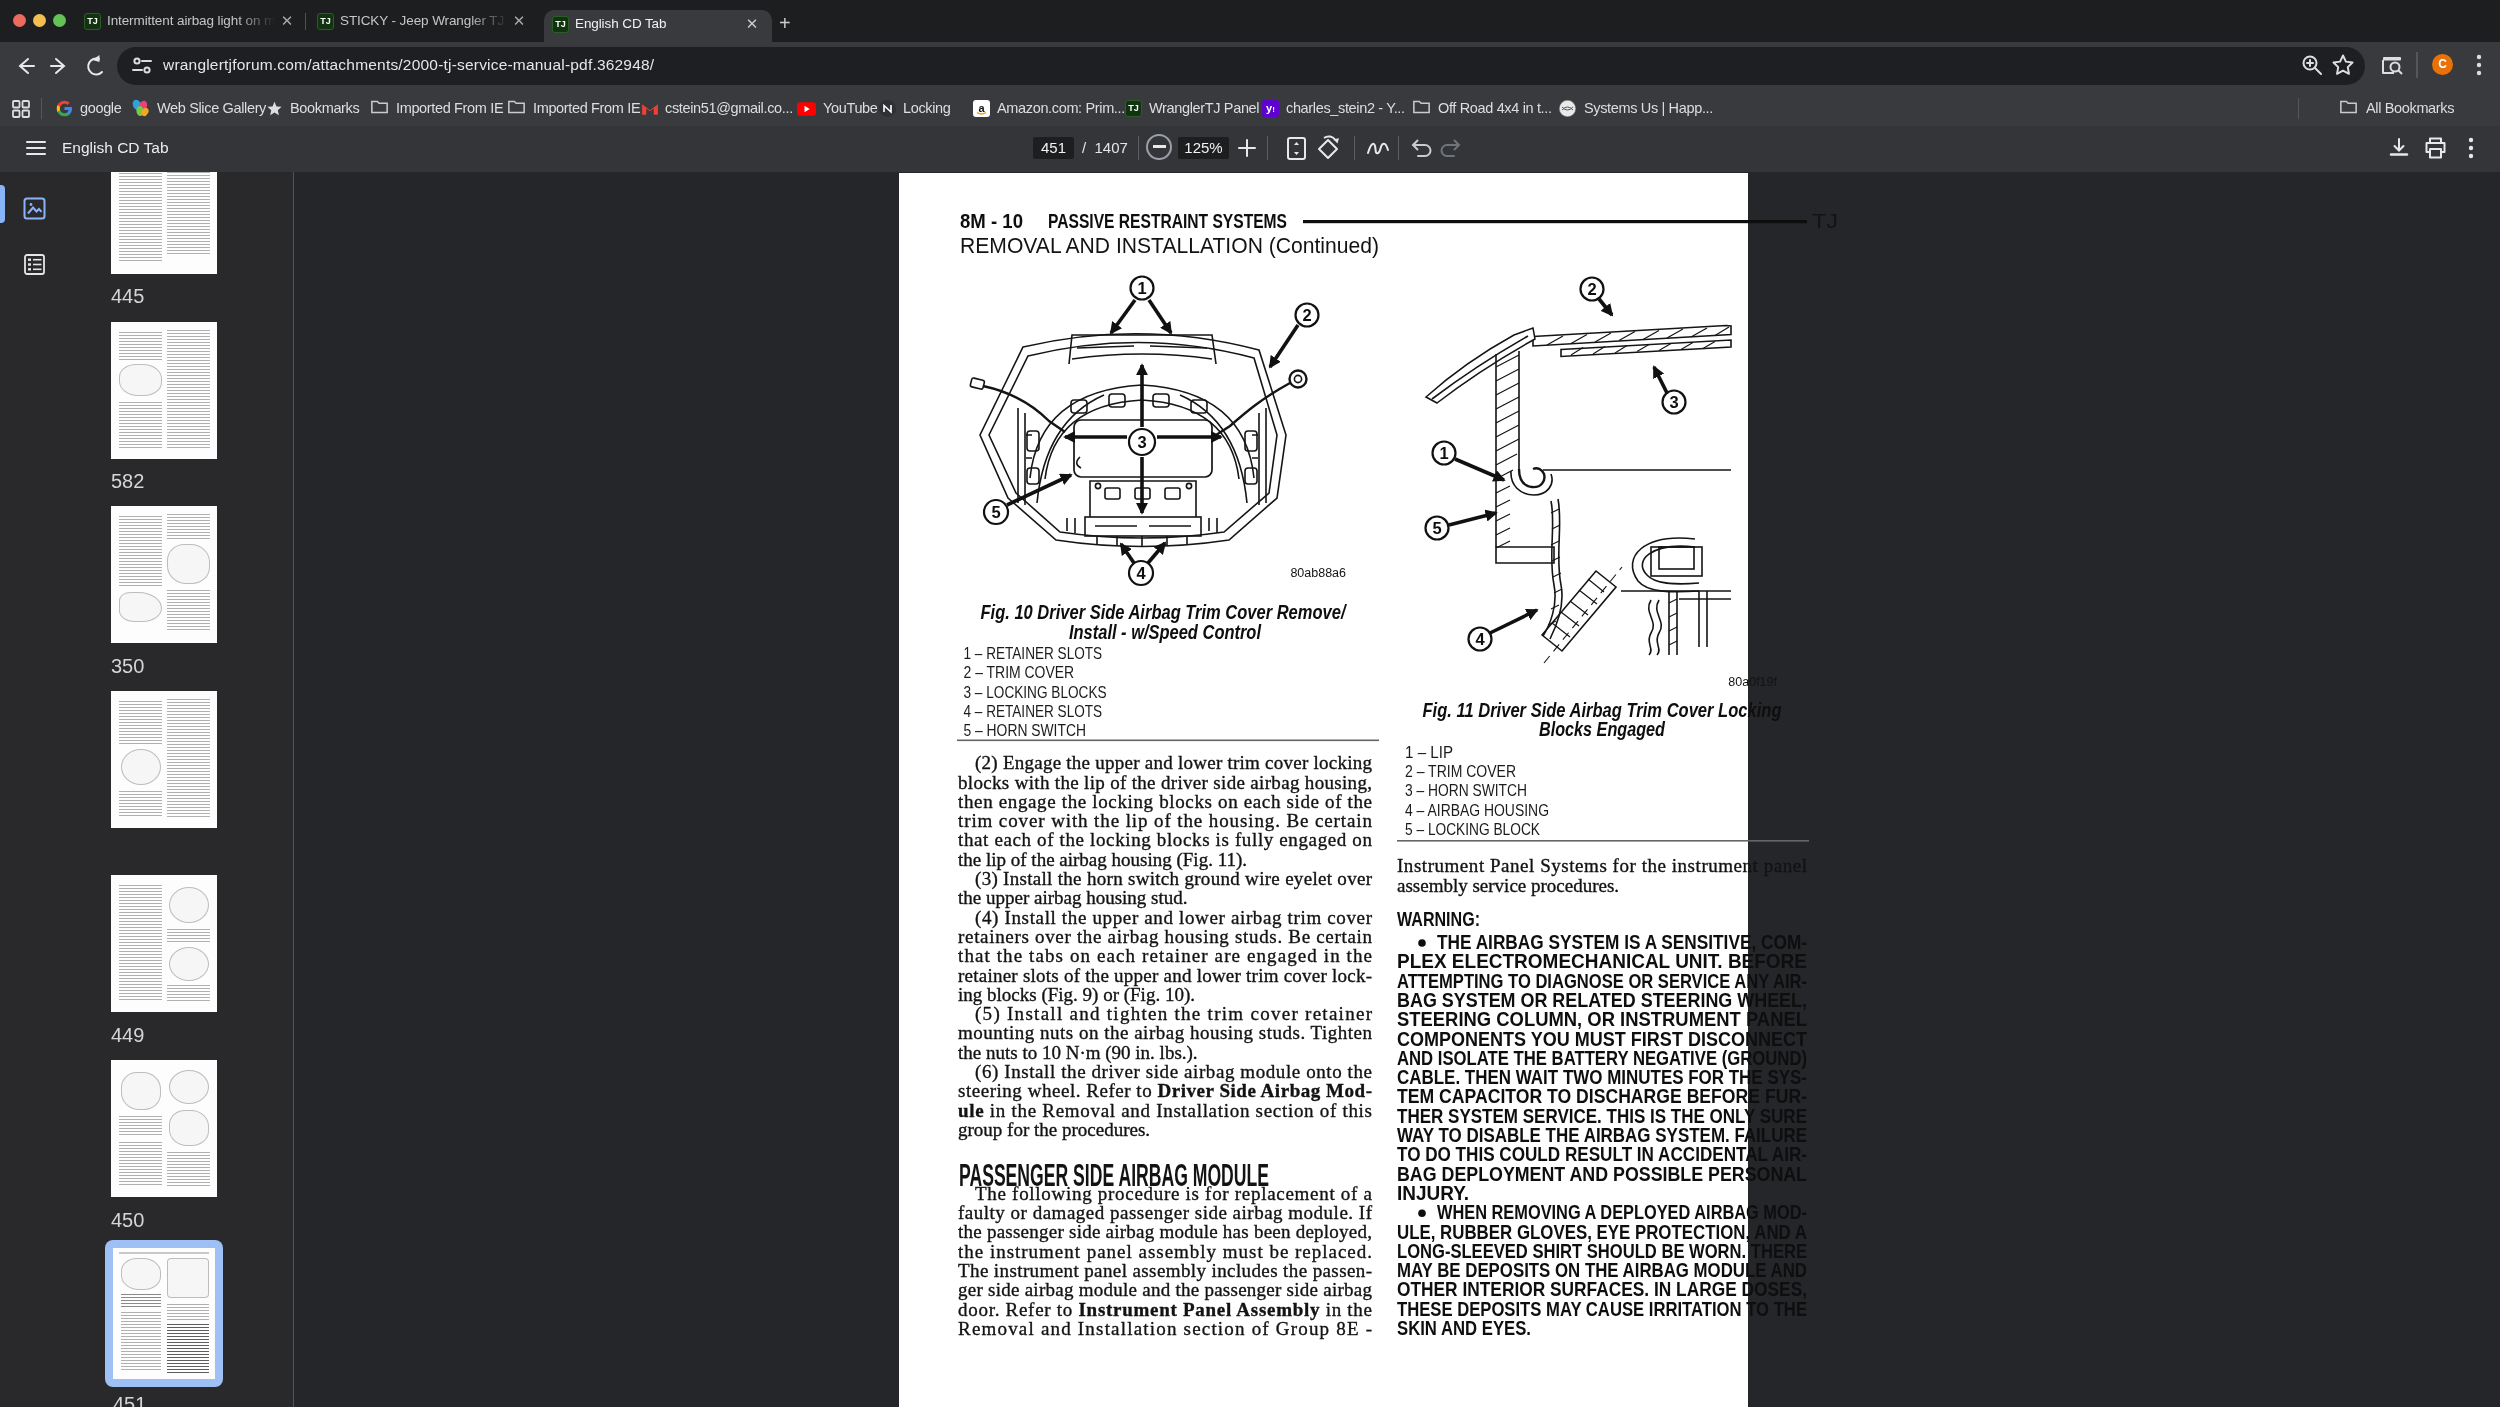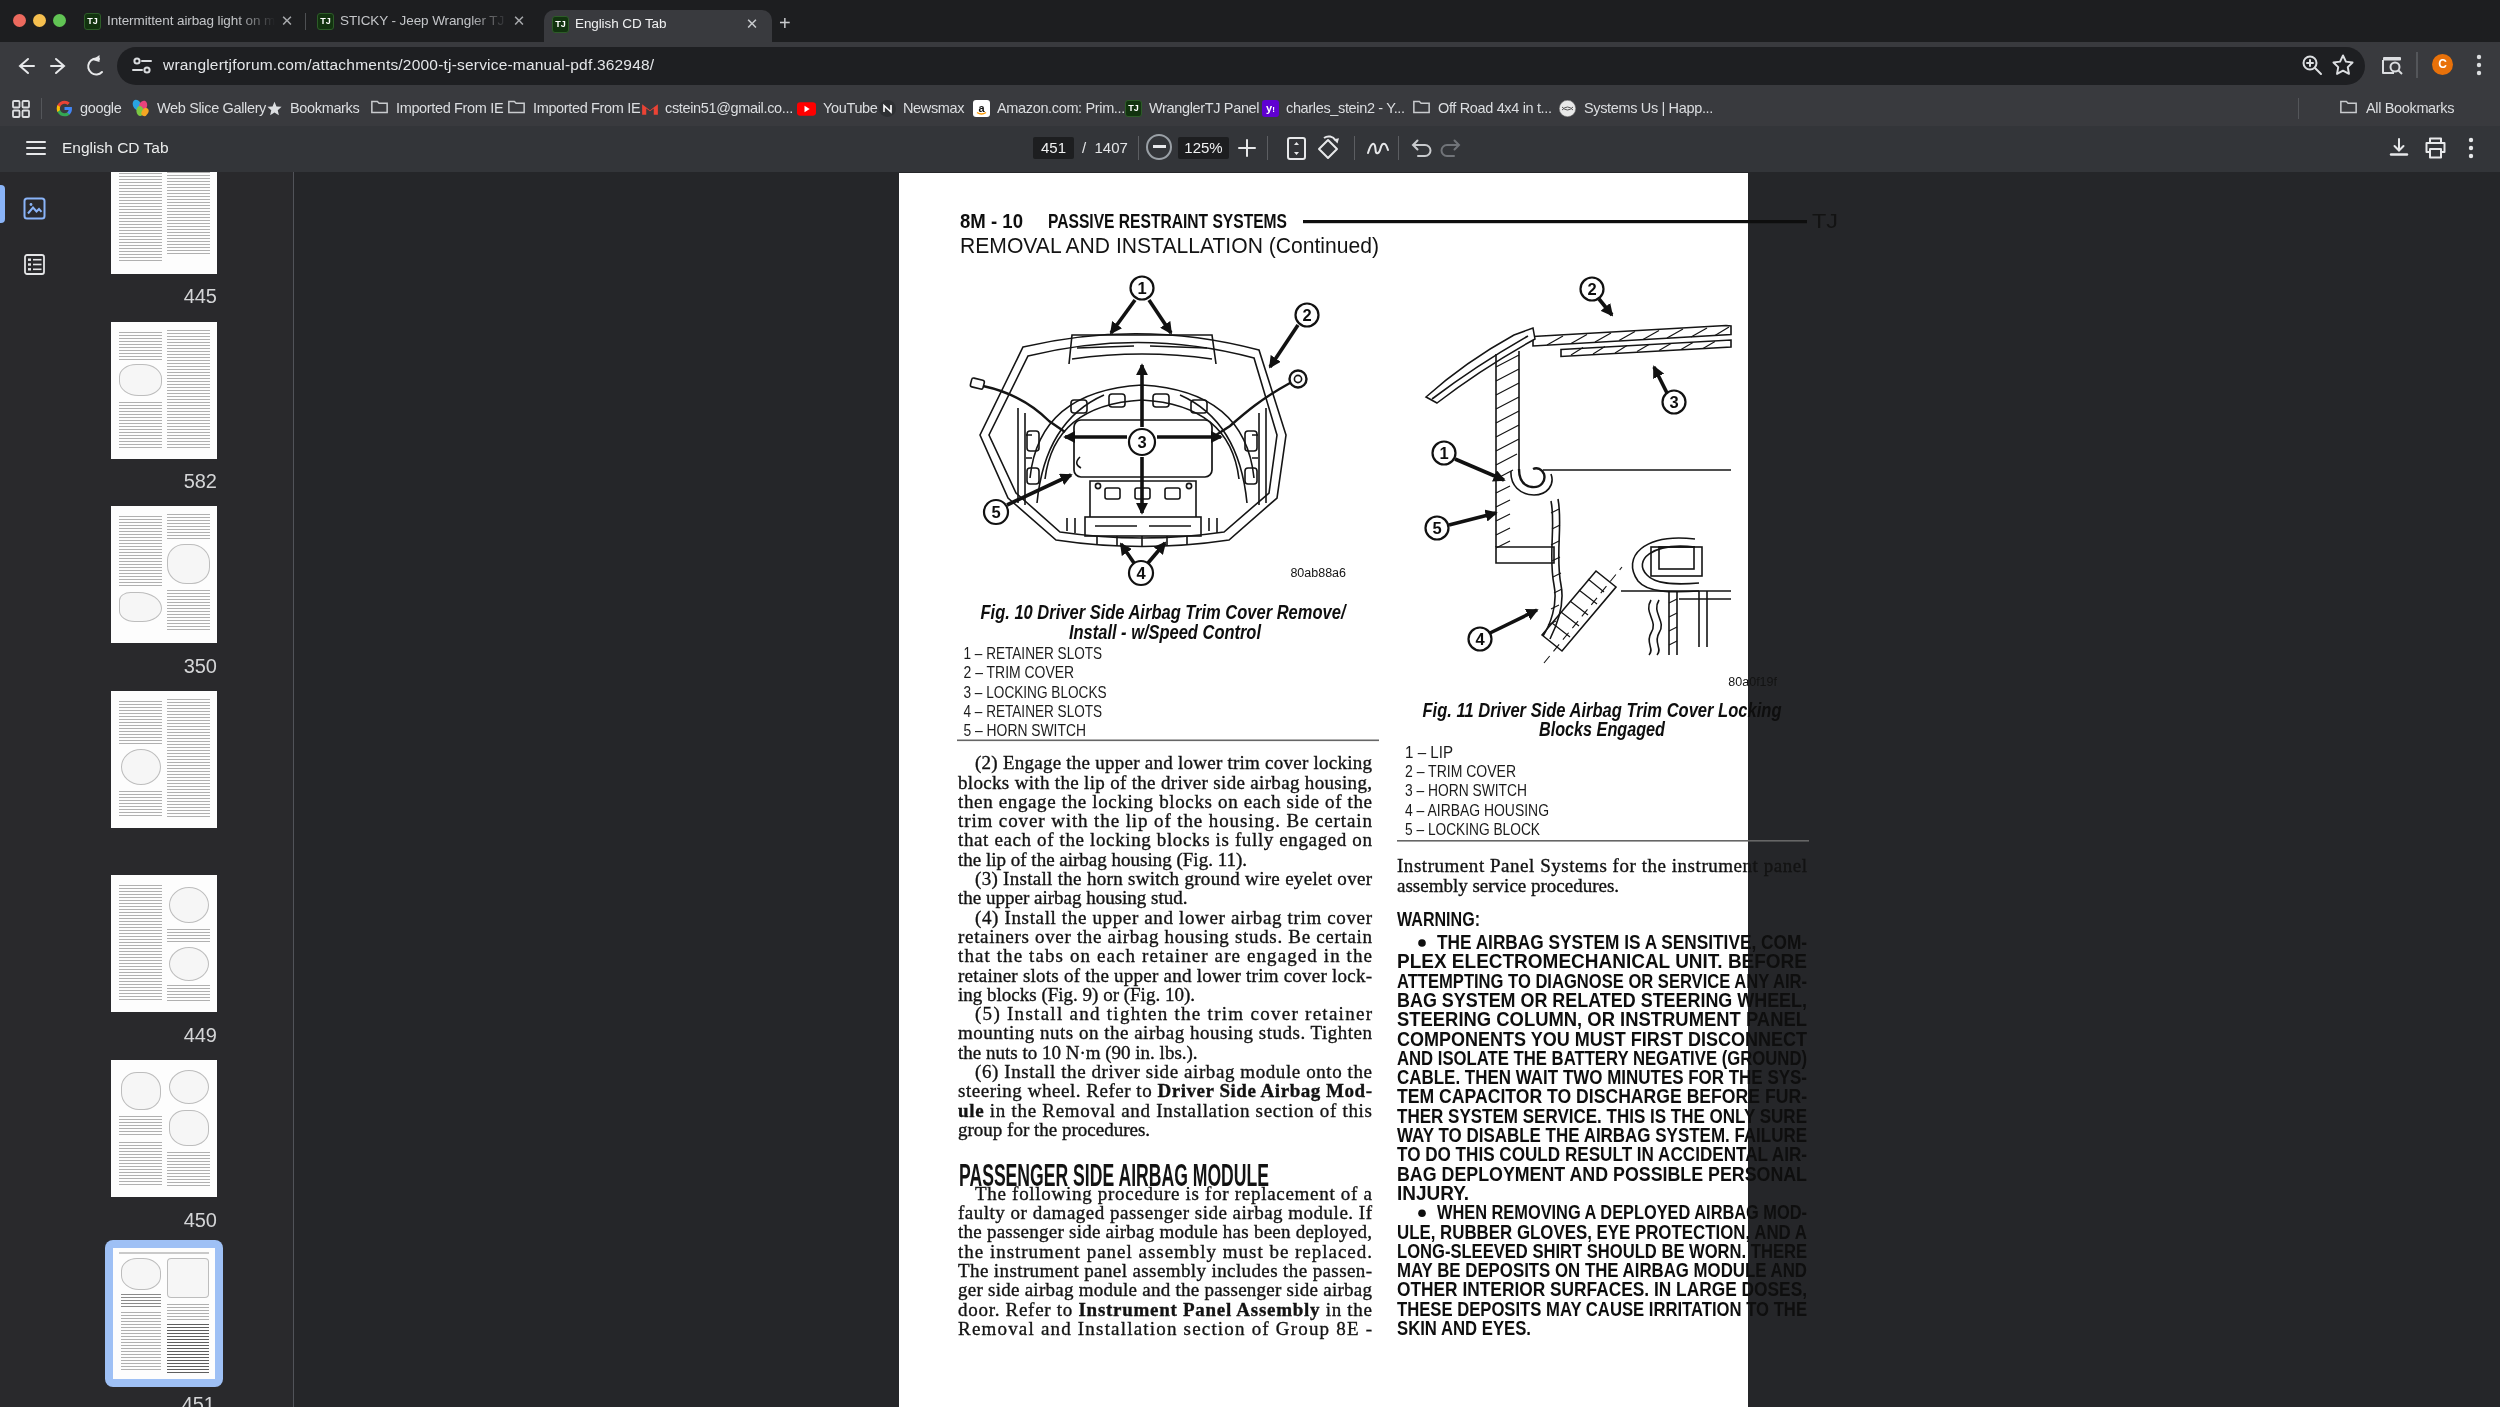--- a/index.html
+++ b/index.html
@@ -20,21 +20,21 @@
   #bookmarks { position:absolute; left:0; top:90px; width:2500px; height:36px; background:#393a3e; }
   .bm { position:fixed; top:100px; color:#dcdee1; font-size:14.5px; letter-spacing:-0.35px; white-space:nowrap; }
   .bmfold { position:fixed; top:100px; width:17px; height:14px; }
   #pdfbar { position:absolute; left:0; top:126px; width:2500px; height:46px; background:#333539; }
   .pdfsep { position:fixed; top:136px; width:1px; height:24px; background:#5c5e62; }
   .numbox { position:fixed; top:137px; height:22px; background:#1d1e20; border-radius:2px; color:#f1f2f3; font-size:15px; text-align:center; }
   #viewer { position:absolute; left:0; top:172px; width:2500px; height:1235px; background:#252629; }
   #sidebar { position:absolute; left:0; top:172px; width:293px; height:1235px; background:#29292c; overflow:hidden; }
   #sidesep { position:absolute; left:293px; top:172px; width:1px; height:1235px; background:#515359; }
   .thumb { position:absolute; left:111px; width:106px; height:137px; background:#fdfdfd; overflow:hidden; }
-  .tlabel { position:absolute; left:111px; width:106px; text-align:right; color:#d4d5d7; font-size:20px; }
+  .tlabel { position:absolute; left:111px; width:106px; text-align:left; color:#d4d5d7; font-size:20px; }
   .tcol { position:absolute; background:repeating-linear-gradient(to bottom,#b0b0b0 0 1px,transparent 1px 3px); }
   .tfig { position:absolute; border:1px solid #bdbdbd; border-radius:40% 45% 42% 45%; background:#f6f6f6; }
   #page { position:absolute; left:899px; top:173px; width:849px; height:1234px; background:#ffffff; }
 </style>
 </head>
 <body>
 <div id="tabstrip">
   <div class="light" style="left:13px;background:#ec6a5e"></div>
   <div class="light" style="left:33px;background:#f5bf4f"></div>
   <div class="light" style="left:53px;background:#61c454"></div>
@@ -132,21 +132,21 @@
   <div class="bm" style="left:665px">cstein51@gmail.co...</div>
   <svg class="fix" style="left:797px;top:102px" width="19" height="14" viewBox="0 0 24 17">
     <rect x="0" y="0" width="24" height="17" rx="4" fill="#f00"></rect>
     <path d="M9.5 4.5 L16 8.5 L9.5 12.5 Z" fill="#fff"></path>
   </svg>
   <div class="bm" style="left:823px">YouTube</div>
   <svg class="fix" style="left:879px;top:100px" width="17" height="17" viewBox="0 0 17 17">
     <circle cx="8.5" cy="8.5" r="8.5" fill="#2e3033"></circle>
     <path d="M5 12 V5.5 L12 12 V5" stroke="#fff" stroke-width="1.6" fill="none"></path>
   </svg>
-  <div class="bm" style="left:903px">Newsmax</div>
+  <div class="bm" style="left:903px">Locking</div>
   <svg class="fix" style="left:973px;top:100px" width="17" height="17" viewBox="0 0 17 17">
     <rect width="17" height="17" rx="3" fill="#fff"></rect>
     <text x="8.5" y="11.5" font-size="11" font-weight="bold" text-anchor="middle" fill="#111" font-family="Liberation Sans">a</text>
     <path d="M4 12.5 Q8.5 15.5 13 12.5" stroke="#f90" stroke-width="1.4" fill="none"></path>
   </svg>
   <div class="bm" style="left:997px">Amazon.com: Prim...</div>
   <div class="tabfav" style="position:fixed;left:1125px;top:100px">TJ</div>
   <div class="bm" style="left:1149px">WranglerTJ Panel</div>
   <div style="position:fixed;left:1262px;top:100px;width:17px;height:17px;border-radius:3px;background:#5f01d1;color:#fff;font-size:11px;font-weight:bold;text-align:center;line-height:17px">y<span style="font-size:8px">!</span></div>
   <div class="bm" style="left:1286px">charles_stein2 - Y...</div>

